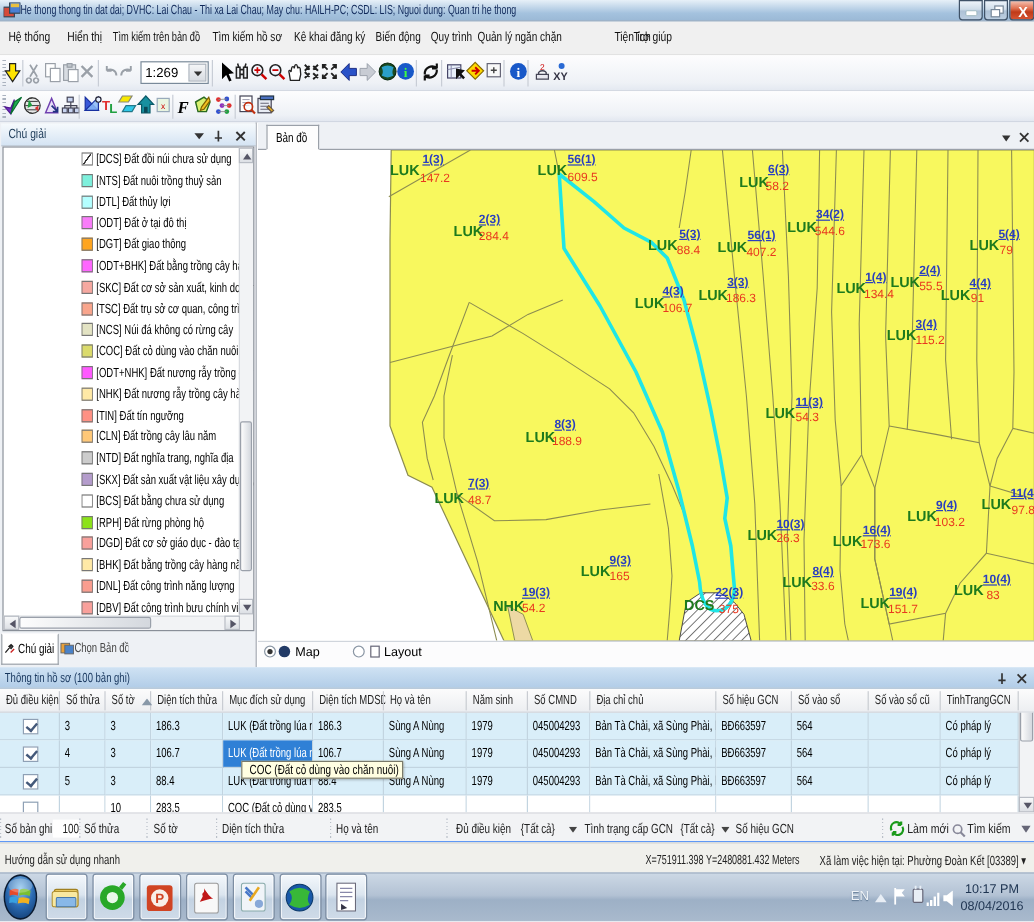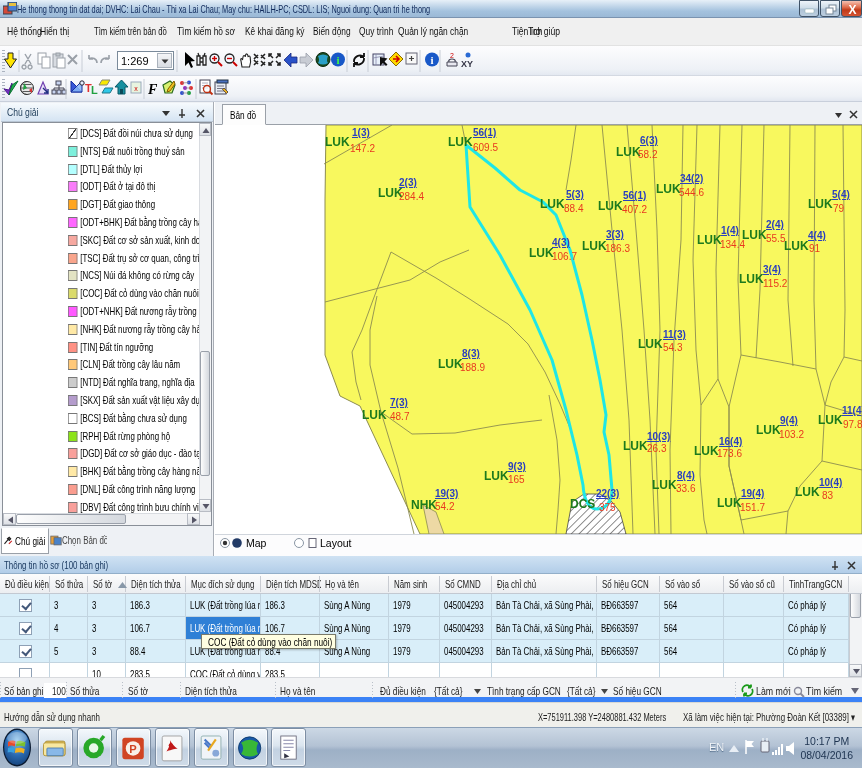--- a/index.html
+++ b/index.html
@@ -34,21 +34,21 @@
 #maplayoutbar { left:215px; top:534px; width:647px; height:22px; background:#fcfcfd; border-top:1px solid #d0d5dc;}
 #gridhdr { left:0; top:556px; width:862px; height:18px;
   background:linear-gradient(#cfe2f3,#b2cde8); border-bottom:1px solid #93afc9; color:#17365d; }
 #gridcols { left:0; top:574px; width:862px; height:20px; background:linear-gradient(#fcfcfc,#eceef1); border-bottom:1px solid #c3c9d2;}
 .gcol { position:absolute; top:4px; color:#222; white-space:nowrap; overflow:hidden; }
 .gcell { position:absolute; padding-top:5px; padding-left:4px; white-space:nowrap; overflow:hidden; border-right:1px solid #c2d4e0; border-bottom:1px solid #c2d4e0; height:23px; color:#000;}
 .rowblue { background:#d9eef9; }
 .rowwhite { background:#fff; }
 .cb { position:absolute; width:13px; height:13px; background:#fff; border:1px solid #8ea0b5; }
 .cb.checked::after { content:""; position:absolute; left:2px; top:2px; width:7px; height:4px; border-left:2px solid #44597a; border-bottom:2px solid #44597a; transform:rotate(-50deg); }
-#filterbar { left:0; top:677px; width:862px; height:25px; background:#f2f3f5; border-top:1px solid #d8dade; border-bottom:5px solid #3b82f6;}
+#filterbar { left:0; top:677px; width:862px; height:25px; background:#f2f3f5; border-top:1px solid #d8dade; border-bottom:1px solid #3b82f6;}
 .fitem { position:absolute; top:7px; color:#222; white-space:nowrap;}
 .fsep { position:absolute; top:4px; height:17px; width:1px; background:repeating-linear-gradient(#b9bfc8 0 1px, transparent 1px 3px); }
 #statusbar { left:0; top:702px; width:862px; height:25px; background:#f0f0ec; border-top:1px solid #d8d8d4;}
 #taskbar { left:0; top:727px; width:862px; height:41px;
   background:linear-gradient(#ccd8e5 0%, #b3c2d4 45%, #9db0c6 55%, #a9bacd 100%); border-top:1px solid #8ba0b8;}
 .taskbtn { position:absolute; top:728px; width:35px; height:39px; border:1px solid #7d8ea3; border-radius:3px;
   background:linear-gradient(#f4f8fc 0%, #dbe5ef 45%, #c3d2e2 55%, #cfdbe8 100%); box-shadow:inset 0 0 0 1px rgba(255,255,255,.7);}
 #clock { position:absolute; right:9px; top:734px; text-align:center; color:#1d3350; font-size:10.5px; line-height:14px;}
 </style>
 </head>
@@ -71,21 +71,21 @@
       <rect x="5" y="7" width="7" height="6" fill="#fff" stroke="#789" stroke-width="1"></rect>
     </svg>
   </div>
 <div class="abs winbtn" id="btnclose" style="left:841px;width:21px">
     <svg style="position:absolute;left:0;top:0" width="21" height="17" viewBox="0 0 21 17">
       <text x="10.5" y="13" text-anchor="middle" font-family="Liberation Sans" font-size="12" font-weight="bold" fill="#fff">X</text>
     </svg>
   </div>
 <div class="abs" id="menubar"></div>
 <div class="menuitem" style="left:7px"><span class="tx" style="transform:scaleX(0.78)">Hệ thống</span></div>
-<div class="menuitem" style="left:40px"><span class="tx" style="transform:scaleX(0.78)">Hiển thị</span></div>
+<div class="menuitem" style="left:56px"><span class="tx" style="transform:scaleX(0.78)">Hiển thị</span></div>
 <div class="menuitem" style="left:94px"><span class="tx" style="transform:scaleX(0.7)">Tìm kiếm trên bản đồ</span></div>
 <div class="menuitem" style="left:177px"><span class="tx" style="transform:scaleX(0.76)">Tìm kiếm hồ sơ</span></div>
 <div class="menuitem" style="left:245px"><span class="tx" style="transform:scaleX(0.76)">Kê khai đăng ký</span></div>
 <div class="menuitem" style="left:313px"><span class="tx" style="transform:scaleX(0.76)">Biến động</span></div>
 <div class="menuitem" style="left:359px"><span class="tx" style="transform:scaleX(0.76)">Quy trình</span></div>
 <div class="menuitem" style="left:398px"><span class="tx" style="transform:scaleX(0.76)">Quản lý ngăn chặn</span></div>
 <div class="menuitem" style="left:512px"><span class="tx" style="transform:scaleX(0.78)">Tiện ích</span></div>
 <div class="menuitem" style="left:528px"><span class="tx" style="transform:scaleX(0.78)">Trợ giúp</span></div>
 <div class="abs" id="tb1"></div>
 <div class="grip" style="left:2px;top:50px;height:22px"></div>

